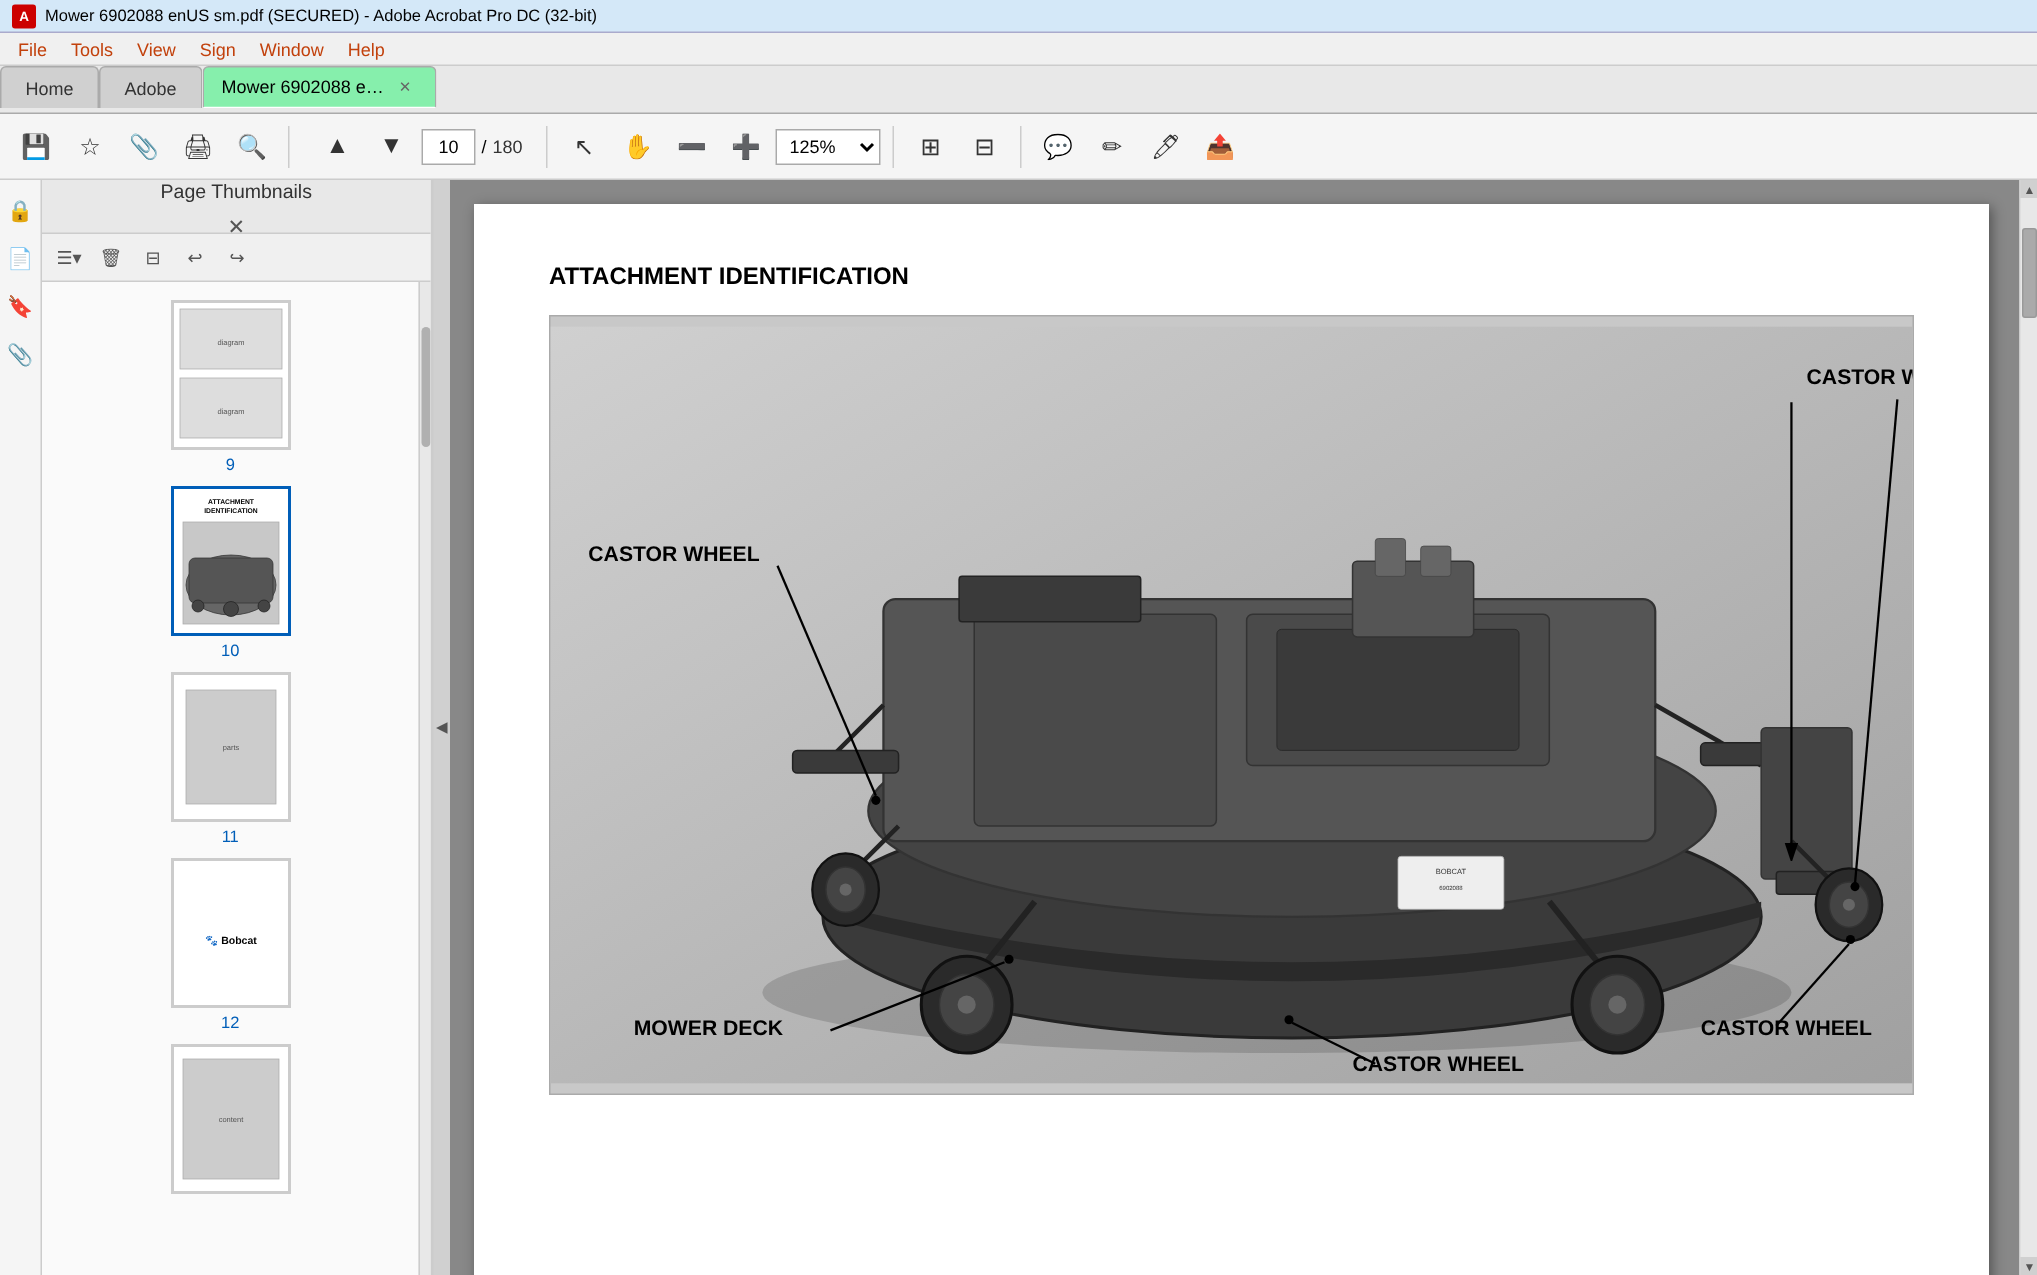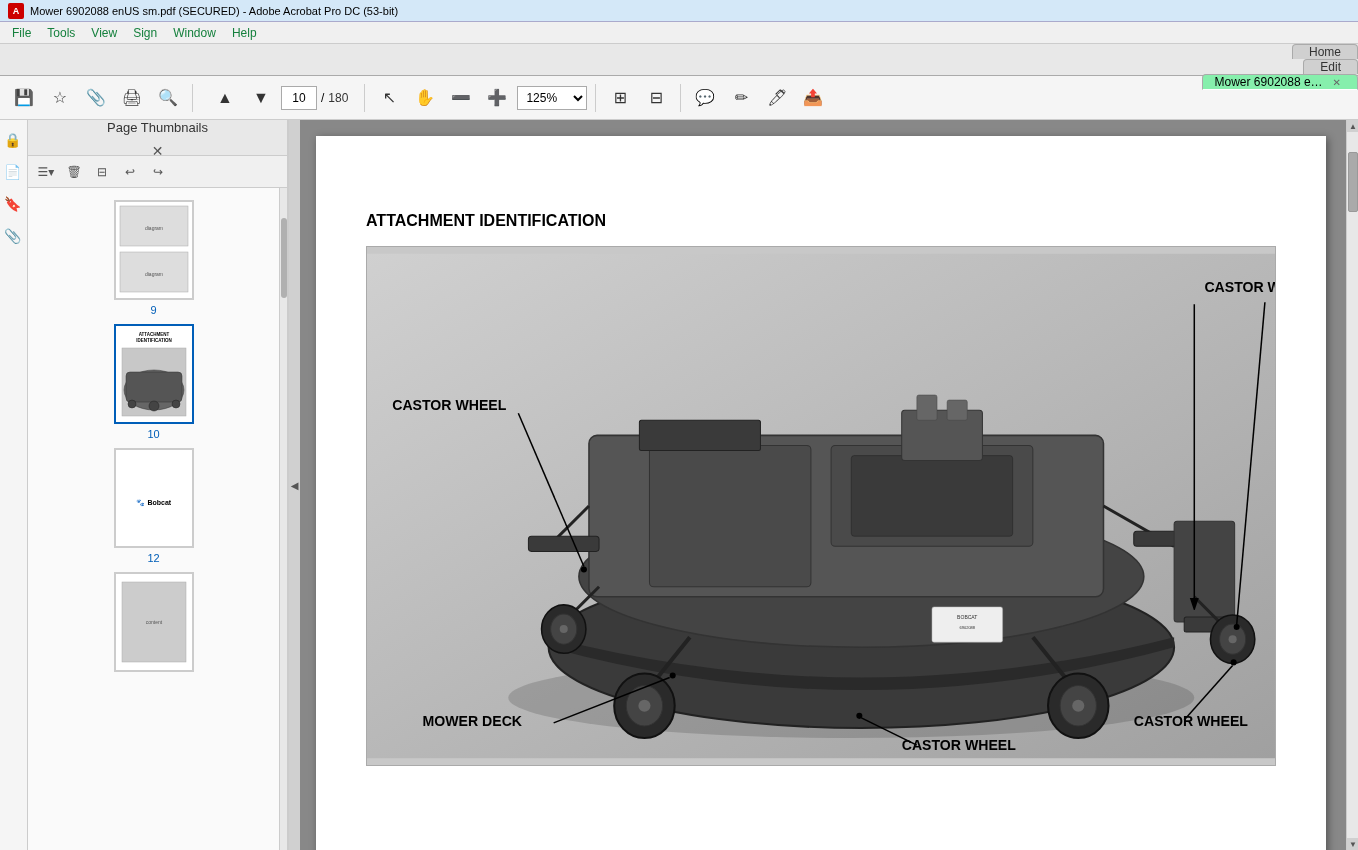--- a/index.html
+++ b/index.html
@@ -29,32 +29,31 @@
       background: #f0f0f0;
       display: flex;
       align-items: center;
       padding: 0 4px;
       font-size: 12px;
       border-bottom: 1px solid #ccc;
     }
     .menu-item {
       padding: 2px 8px;
       cursor: pointer;
-      color: #15803d;
+      color: #c2410c;
     }
 
     
     .tab-bar {
       height: 32px;
       background: #e8e8e8;
       display: flex;
-      align-items: flex-end;
+      align-items: flex-start;
       border-bottom: 1px solid #aaa;
       padding-left: 0;
-      flex-direction: column;
     }
     .tab {
       height: 28px;
       padding: 0 16px;
       display: flex;
       align-items: center;
       background: #d0d0d0;
       border: 1px solid #aaa;
       border-bottom: none;
       cursor: pointer;
@@ -237,21 +236,20 @@
       padding: 40px 50px;
       position: relative;
       box-shadow: 2px 2px 8px rgba(0,0,0,0.4);
     }
 
     .page-heading {
       font-size: 16px;
       font-weight: bold;
       margin-bottom: 16px;
       color: #000;
-      margin-top: 36px;
     }
     .page-subtext {
       font-size: 14px;
       font-weight: bold;
       margin-bottom: 4px;
       color: #000;
     }
 
     
     .diagram-container {
@@ -318,38 +316,38 @@
     .diagram-svg {
       width: 100%;
       height: 100%;
     }
   </style>
 </head>
 <body>
 
 <div class="title-bar">
   <span class="title-bar-icon">A</span>
-  <span>Mower 6902088 enUS sm.pdf (SECURED) - Adobe Acrobat Pro DC (53-bit)</span>
+  <span>Mower 6902088 enUS sm.pdf (SECURED) - Adobe Acrobat Pro DC (32-bit)</span>
 </div>
 
 <div class="menu-bar">
   <span class="menu-item">File</span>
   <span class="menu-item">Tools</span>
   <span class="menu-item">View</span>
   <span class="menu-item">Sign</span>
   <span class="menu-item">Window</span>
   <span class="menu-item">Help</span>
 </div>
 
 <div class="tab-bar">
   <div class="tab">
     <span>Home</span>
   </div>
   <div class="tab">
-    <span>Edit</span>
+    <span>Adobe</span>
   </div>
   <div class="tab active">
     <span>Mower 6902088 e…</span>
     <span class="tab-close">✕</span>
   </div>
 </div>
 
 <div class="toolbar">
   <button class="toolbar-btn" title="Save">💾</button>
   <button class="toolbar-btn" title="Bookmark">☆</button>
@@ -448,20 +446,32 @@
                 <rect x="10" y="46" width="56" height="30" rx="4" fill="#555" stroke="#333" stroke-width="0.5"></rect>
                 <circle cx="16" cy="78" r="4" fill="#444" stroke="#222" stroke-width="0.5"></circle>
                 <circle cx="60" cy="78" r="4" fill="#444" stroke="#222" stroke-width="0.5"></circle>
                 <circle cx="38" cy="80" r="5" fill="#444" stroke="#222" stroke-width="0.5"></circle>
               </svg>
             </div>
           </div>
           <span class="thumb-label">10</span>
         </div>
 
+        <div class="thumbnail-item">
+          <div class="thumb-frame">
+            <div class="mini-diagram">
+              <svg width="76" height="96" viewBox="0 0 76 96" xmlns="http://www.w3.org/2000/svg">
+                <rect width="76" height="96" fill="#fff"></rect>
+                <rect x="8" y="10" width="60" height="76" fill="#ccc" stroke="#aaa" stroke-width="0.5"></rect>
+                <text x="38" y="50" text-anchor="middle" font-size="5" fill="#555">parts</text>
+              </svg>
+            </div>
+          </div>
+          <span class="thumb-label">11</span>
+        </div>
 
         <div class="thumbnail-item">
           <div class="thumb-frame">
             <div class="mini-diagram">
               <svg width="76" height="96" viewBox="0 0 76 96" xmlns="http://www.w3.org/2000/svg">
                 <rect width="76" height="96" fill="#fff"></rect>
 
                 <text x="38" y="55" text-anchor="middle" font-size="7" font-weight="bold" fill="#000">🐾 Bobcat</text>
               </svg>
             </div>

